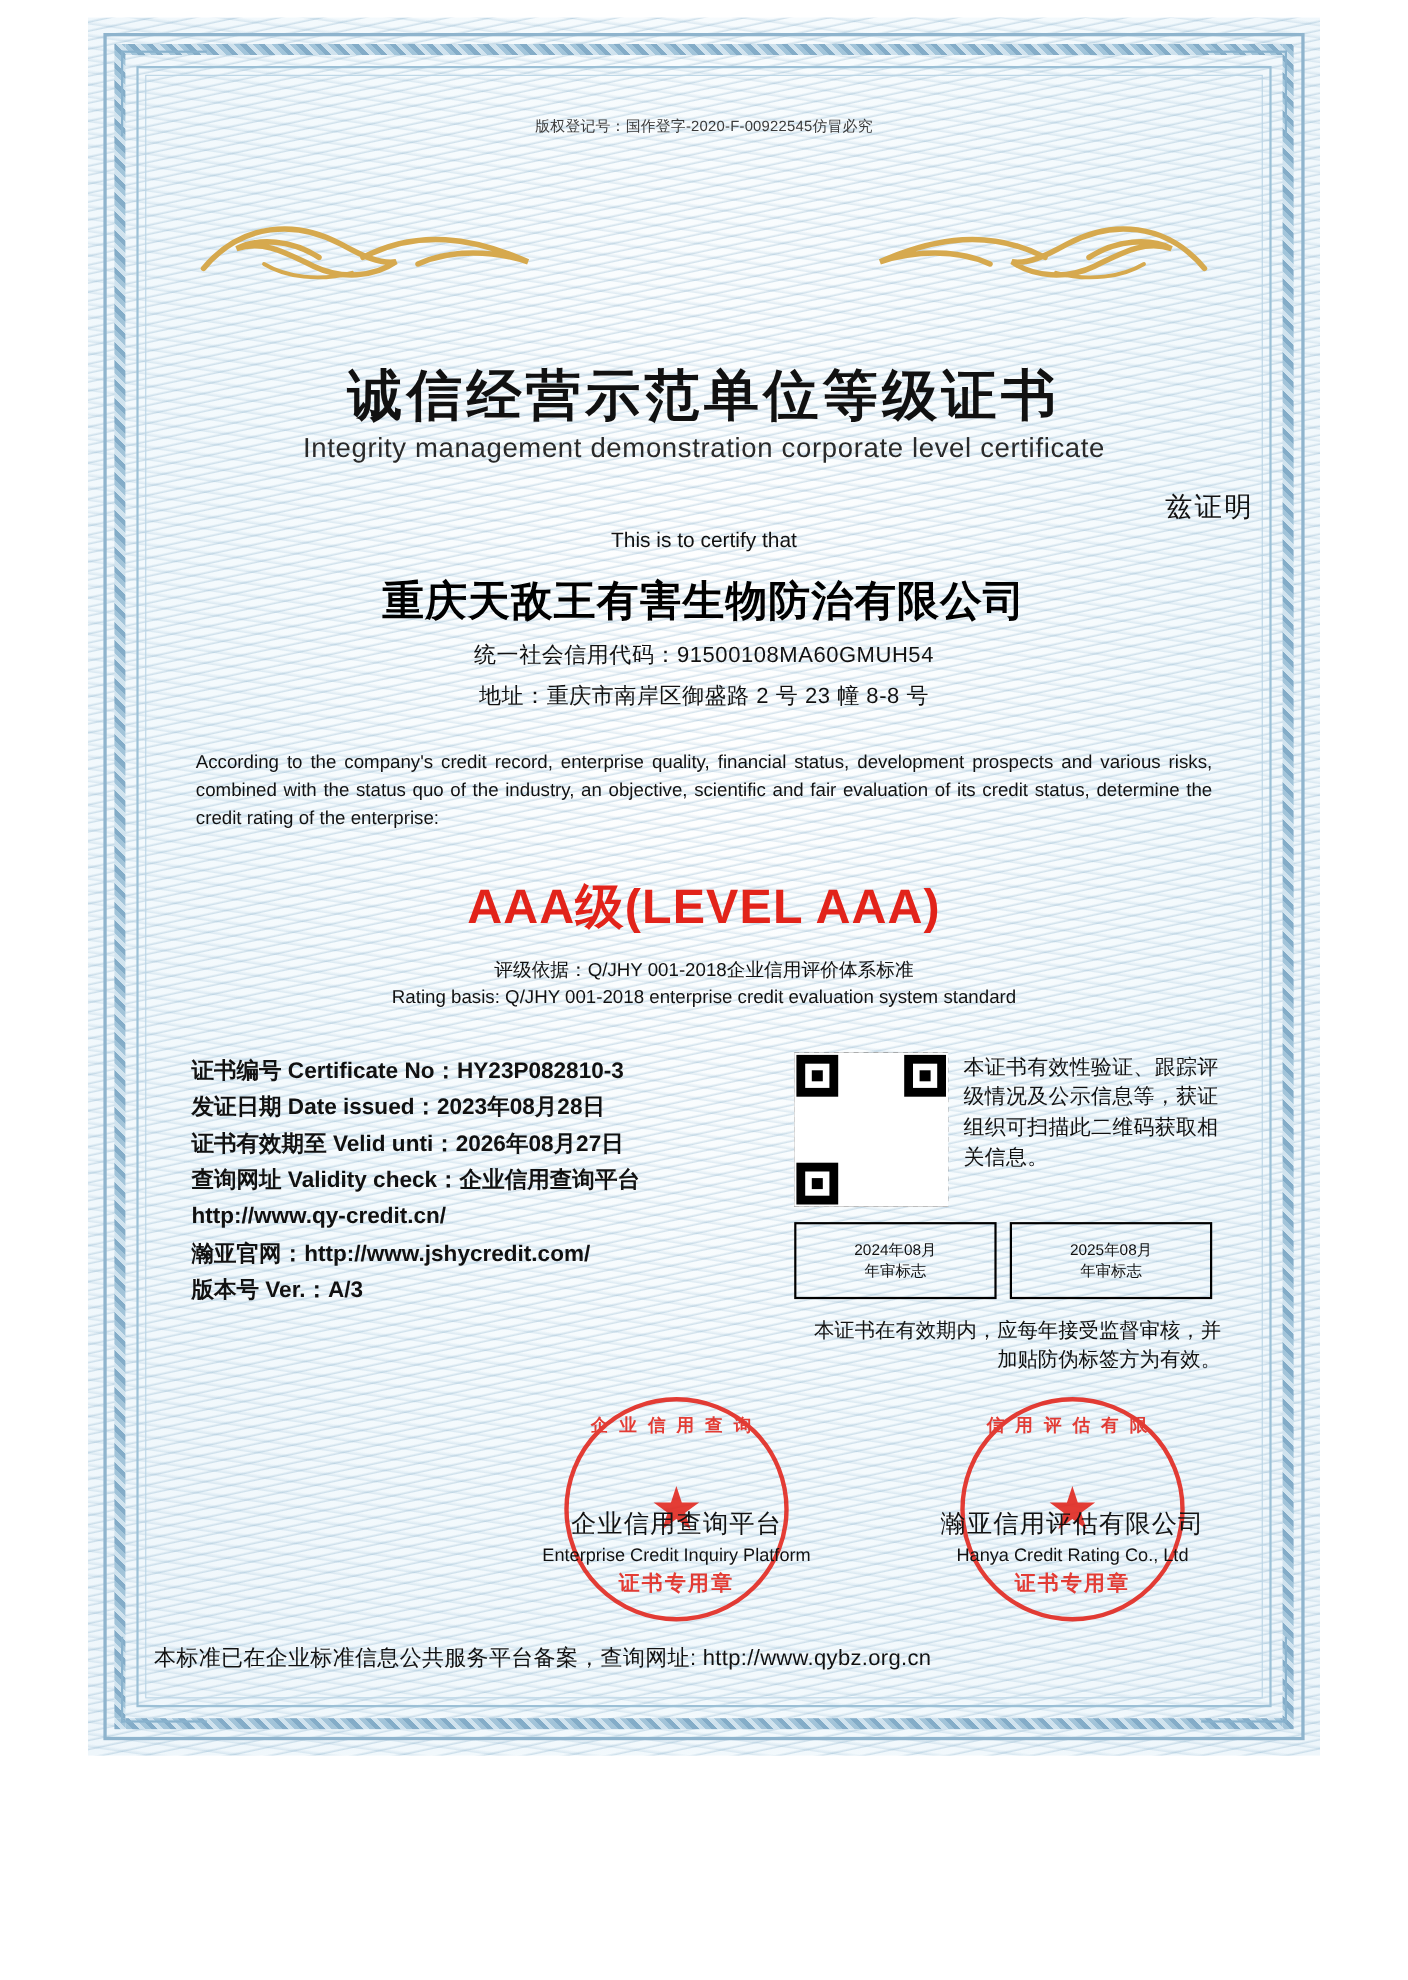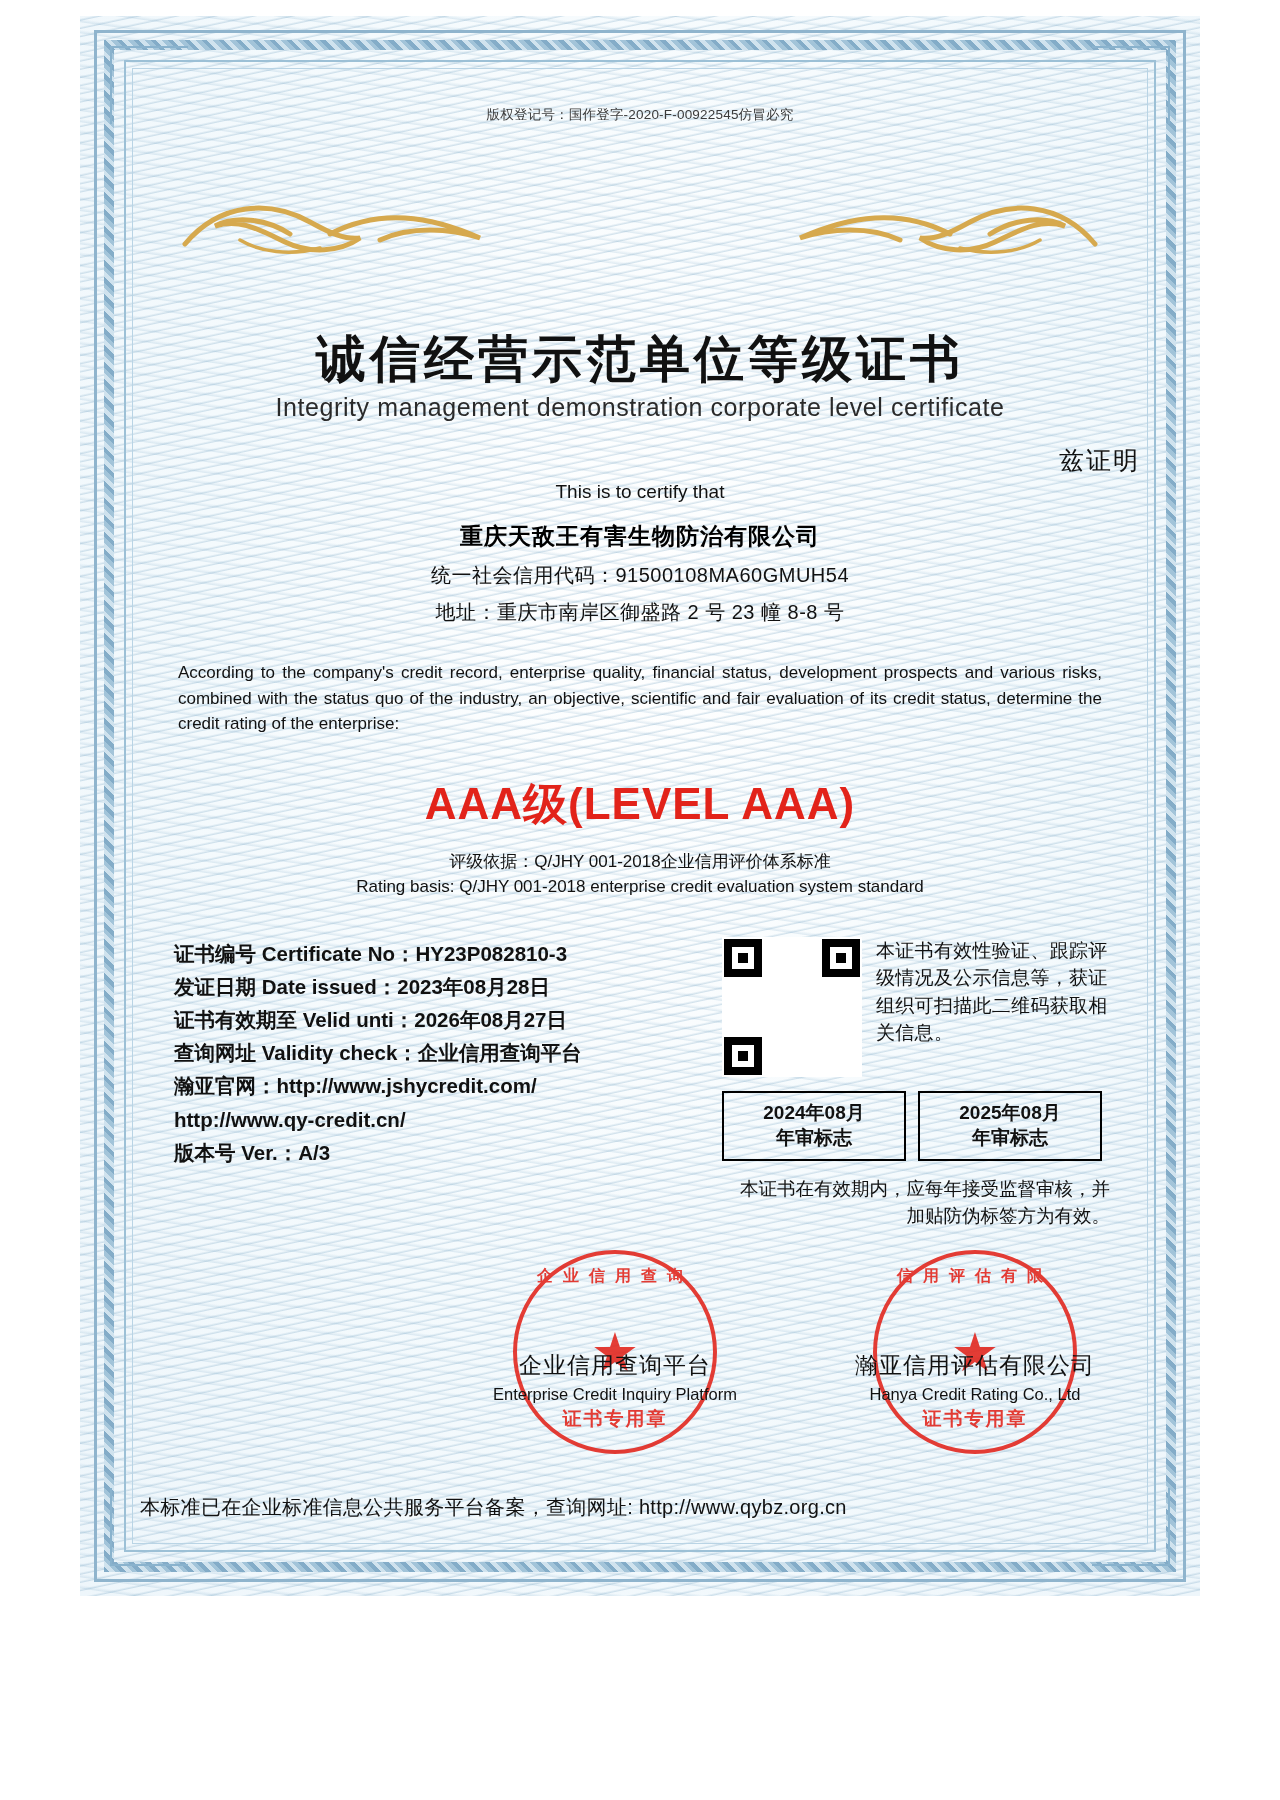--- a/index.html
+++ b/index.html
@@ -161,21 +161,21 @@
   }
   .certify-en {
     text-align: center;
     font-size: 19px;
     color: #111;
     margin-top: 4px;
   }
 
   .company-name {
     text-align: center;
-    font-size: 23px;
+    font-size: 38px;
     font-weight: bold;
     color: #000;
     margin-top: 18px;
     letter-spacing: 1px;
   }
   .company-meta {
     text-align: center;
     font-size: 20px;
     color: #111;
     margin-top: 10px;
@@ -288,24 +288,23 @@
   }
   .audit-box {
     width: 180px;
     height: 66px;
     border: 2px solid #000;
     margin-right: 12px;
     display: flex;
     flex-direction: column;
     align-items: center;
     justify-content: center;
-    font-size: 19px;
+    font-size: 14px;
     color: #111;
     line-height: 1.3;
-    font-weight: bold;
   }
   .audit-note {
     margin-top: 14px;
     font-size: 18.5px;
     color: #111;
     line-height: 1.5;
     text-align: right;
     padding-right: 4px;
   }
 
@@ -430,22 +429,22 @@
     <div class="level">AAA级(LEVEL AAA)</div>
     <div class="basis-cn">评级依据：Q/JHY 001-2018企业信用评价体系标准</div>
     <div class="basis-en">Rating basis: Q/JHY 001-2018 enterprise credit evaluation system standard</div>
 
     <div class="details-row">
       <div class="details-left">
         <div class="row">证书编号 Certificate No：HY23P082810-3</div>
         <div class="row">发证日期 Date issued：2023年08月28日</div>
         <div class="row">证书有效期至 Velid unti：2026年08月27日</div>
         <div class="row">查询网址 Validity check：企业信用查询平台</div>
+        <div class="row">http://www.qy-credit.cn/</div>
         <div class="row">瀚亚官网：http://www.jshycredit.com/</div>
-        <div class="row">http://www.qy-credit.cn/</div>
         <div class="row">版本号 Ver.：A/3</div>
       </div>
 
       <div class="details-right">
         <div class="qr-row">
           <div class="qr">
             <div class="eye tl"></div>
             <div class="eye tr"></div>
             <div class="eye bl"></div>
           </div>

